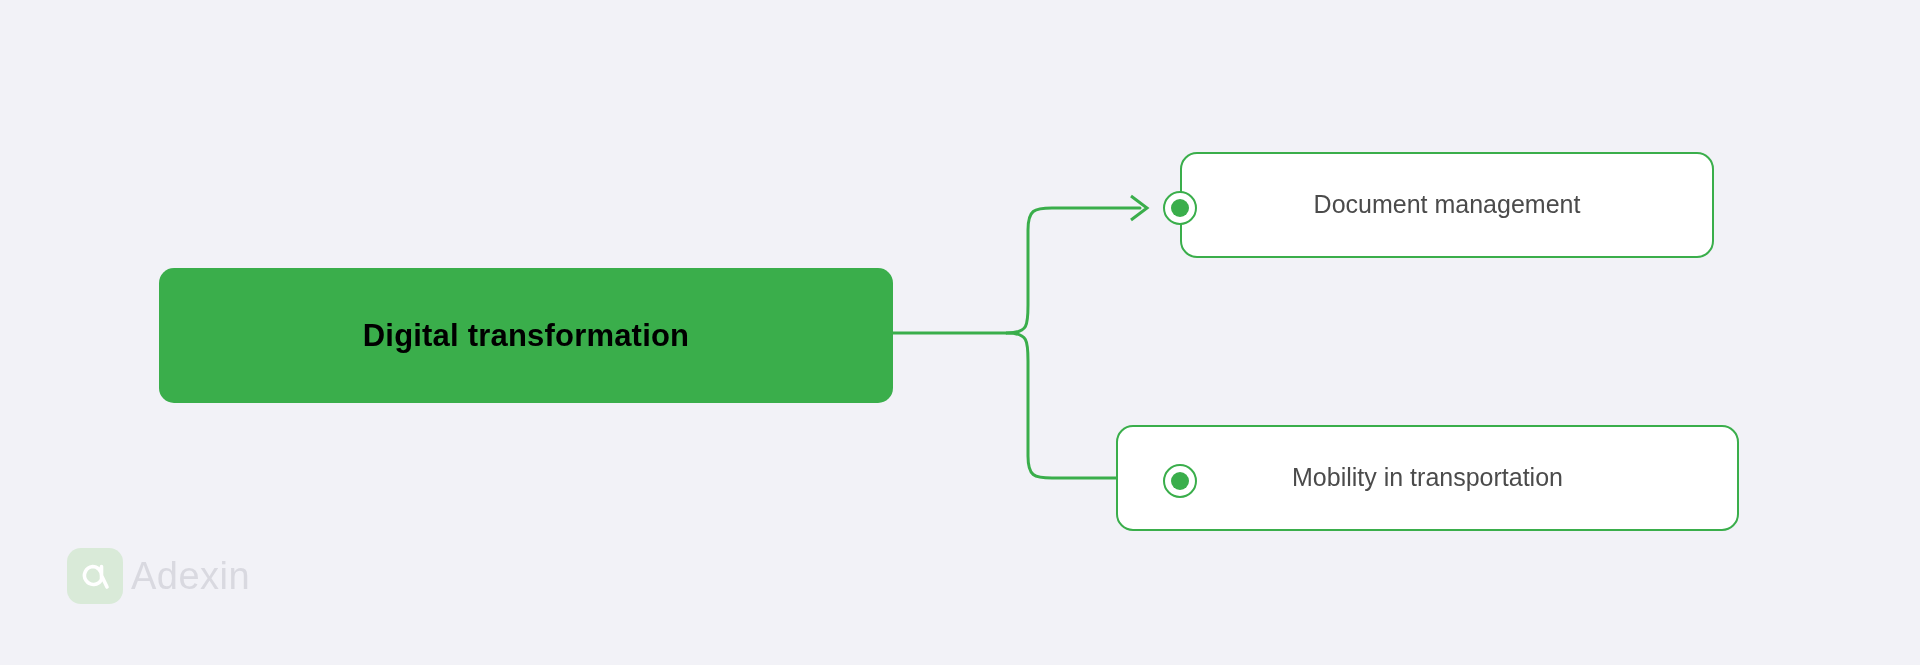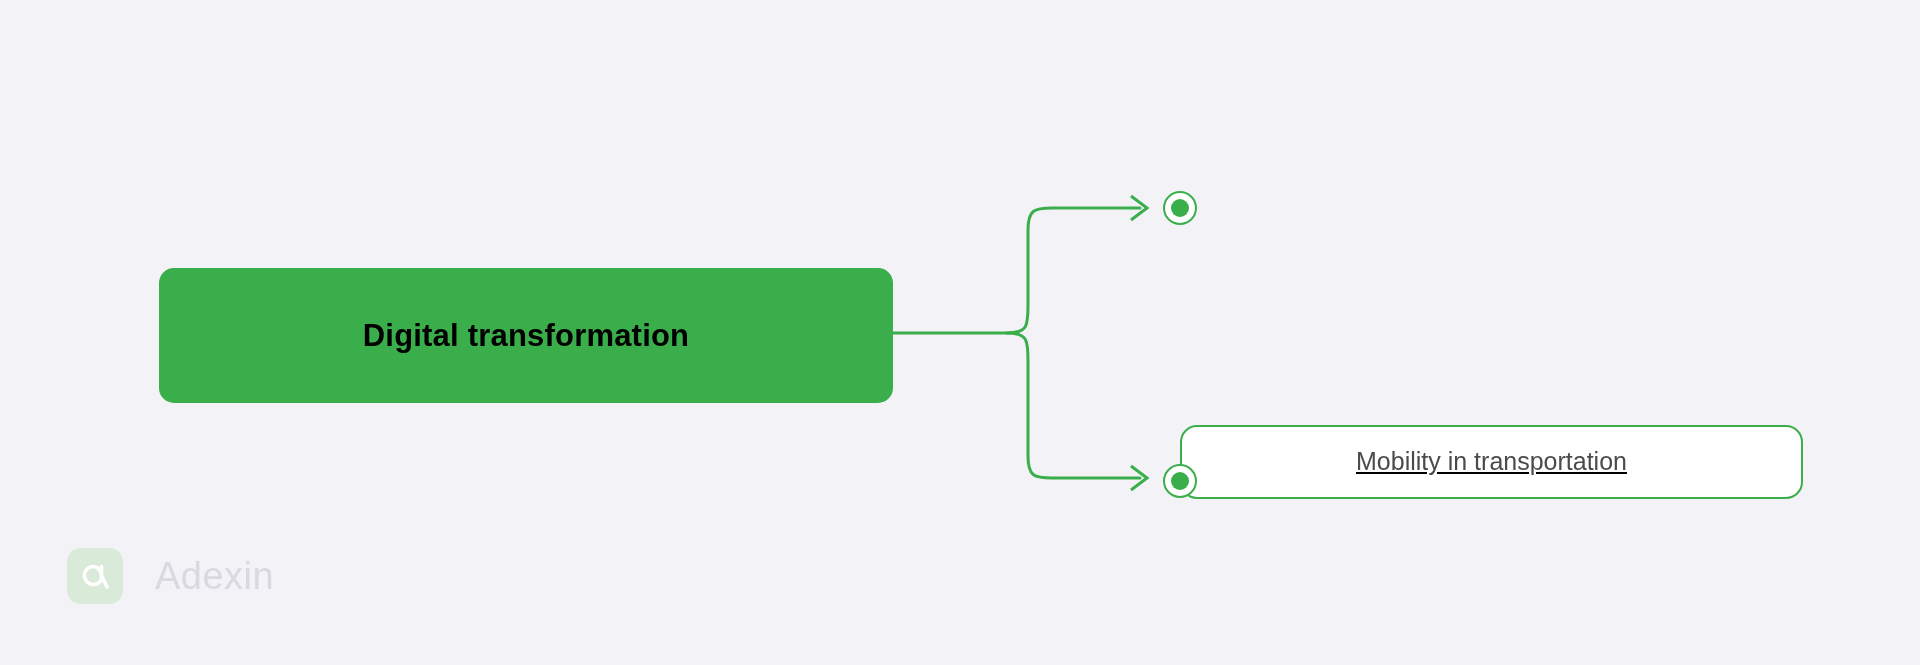--- a/index.html
+++ b/index.html
@@ -77,25 +77,24 @@
     white-space: nowrap;
   }
 
   #branch-node-0 {
     left: 1180px;
     top: 152px;
     width: 534px;
     height: 106px;
   }
   #branch-node-1 {
-    left: 1180px;
+    left: 1116px;
     top: 425px;
     width: 623px;
-    height: 74px;
-    text-decoration: underline;
+    height: 106px;
   }
 
   
   .connector-dot {
     position: absolute;
     width: 34px;
     height: 34px;
     border-radius: 50%;
     background: #ffffff;
     border: 2.5px solid #3aae4b;
@@ -114,21 +113,21 @@
   #connector-dot-0 { left: 1163px; top: 191px; }
   #connector-dot-1 { left: 1163px; top: 464px; }
 
   
   .logo {
     position: absolute;
     left: 67px;
     top: 548px;
     display: flex;
     align-items: center;
-    gap: 32px;
+    gap: 8px;
   }
   .logo-mark {
     width: 56px;
     height: 56px;
     border-radius: 14px;
     background: #d9ead8;
     display: flex;
     align-items: center;
     justify-content: center;
     flex: none;
@@ -156,20 +155,23 @@
     <path d="M 1007 333 C 1028 333 1028 341 1028 361 L 1028 456 C 1028 476 1034 478 1052 478 L 1140 478" fill="none" stroke="#3aae4b" stroke-width="3" stroke-linecap="round" stroke-linejoin="round"></path>
 
     <path d="M 1131 196 L 1147 208 L 1131 220" fill="none" stroke="#3aae4b" stroke-width="3" stroke-linecap="butt" stroke-linejoin="miter"></path>
     <path d="M 1131 466 L 1147 478 L 1131 490" fill="none" stroke="#3aae4b" stroke-width="3" stroke-linecap="butt" stroke-linejoin="miter"></path>
   </svg>
 
   <div class="root-node">
     <span class="root-node-label">Digital transformation</span>
   </div>
 
+  <div class="branch-node" id="branch-node-0">
+    <span class="branch-node-label">Document management</span>
+  </div>
 
   <div class="branch-node" id="branch-node-1">
     <span class="branch-node-label">Mobility in transportation</span>
   </div>
 
   <div class="connector-dot" id="connector-dot-0"></div>
   <div class="connector-dot" id="connector-dot-1"></div>
 
   <div class="logo">
     <div class="logo-mark">

